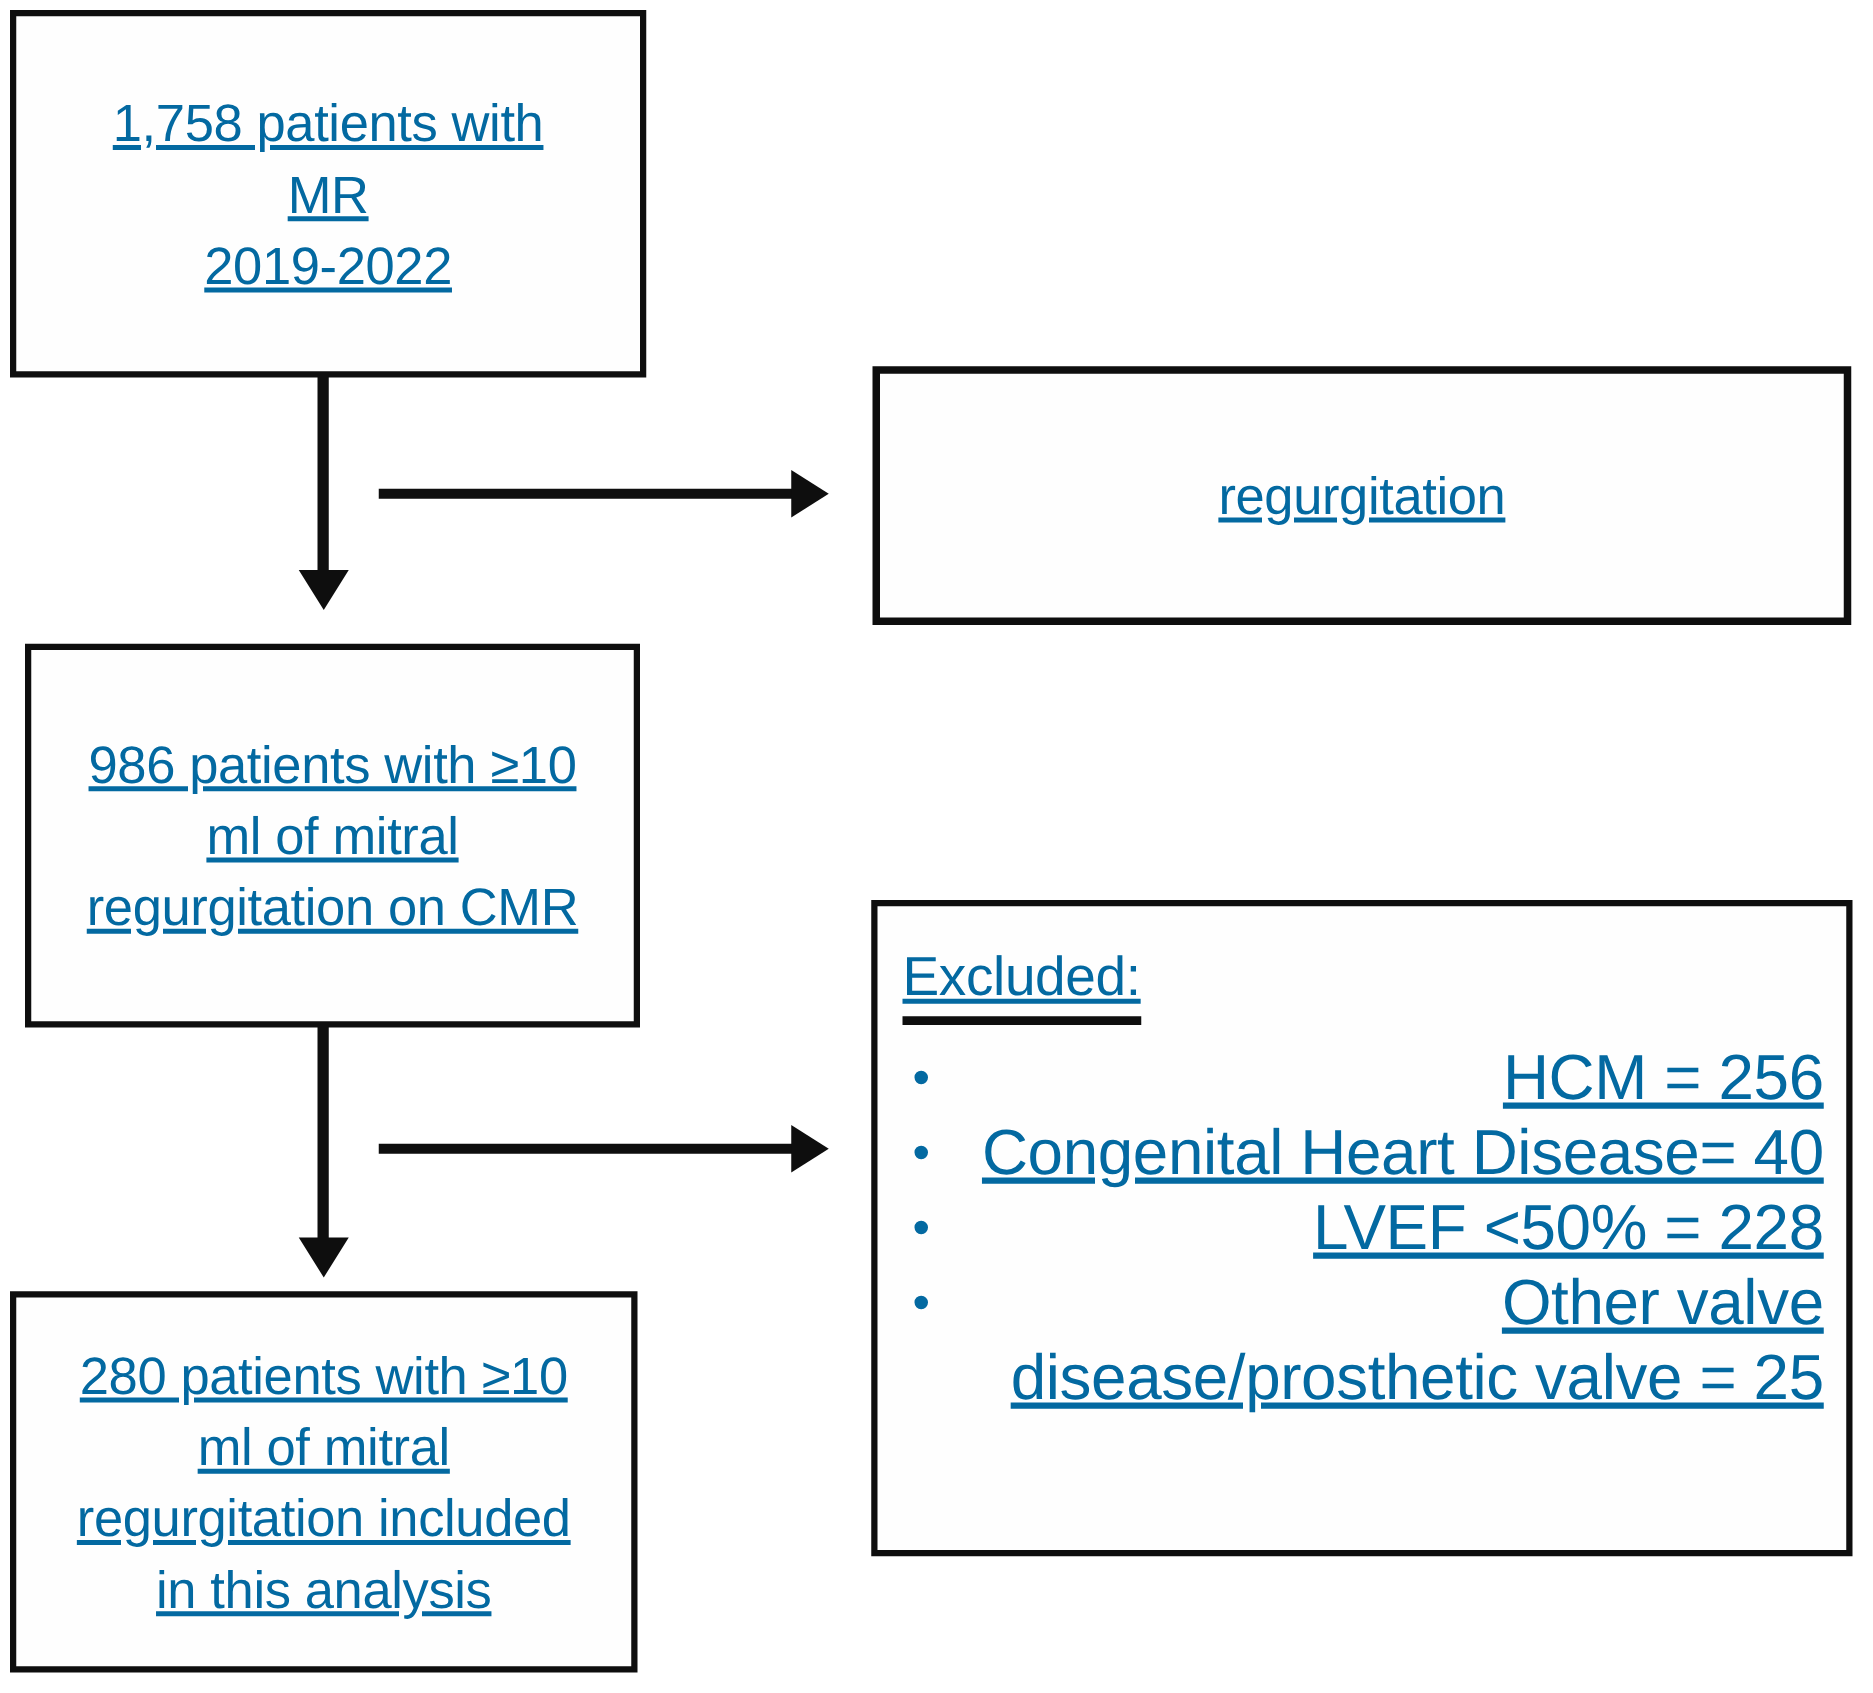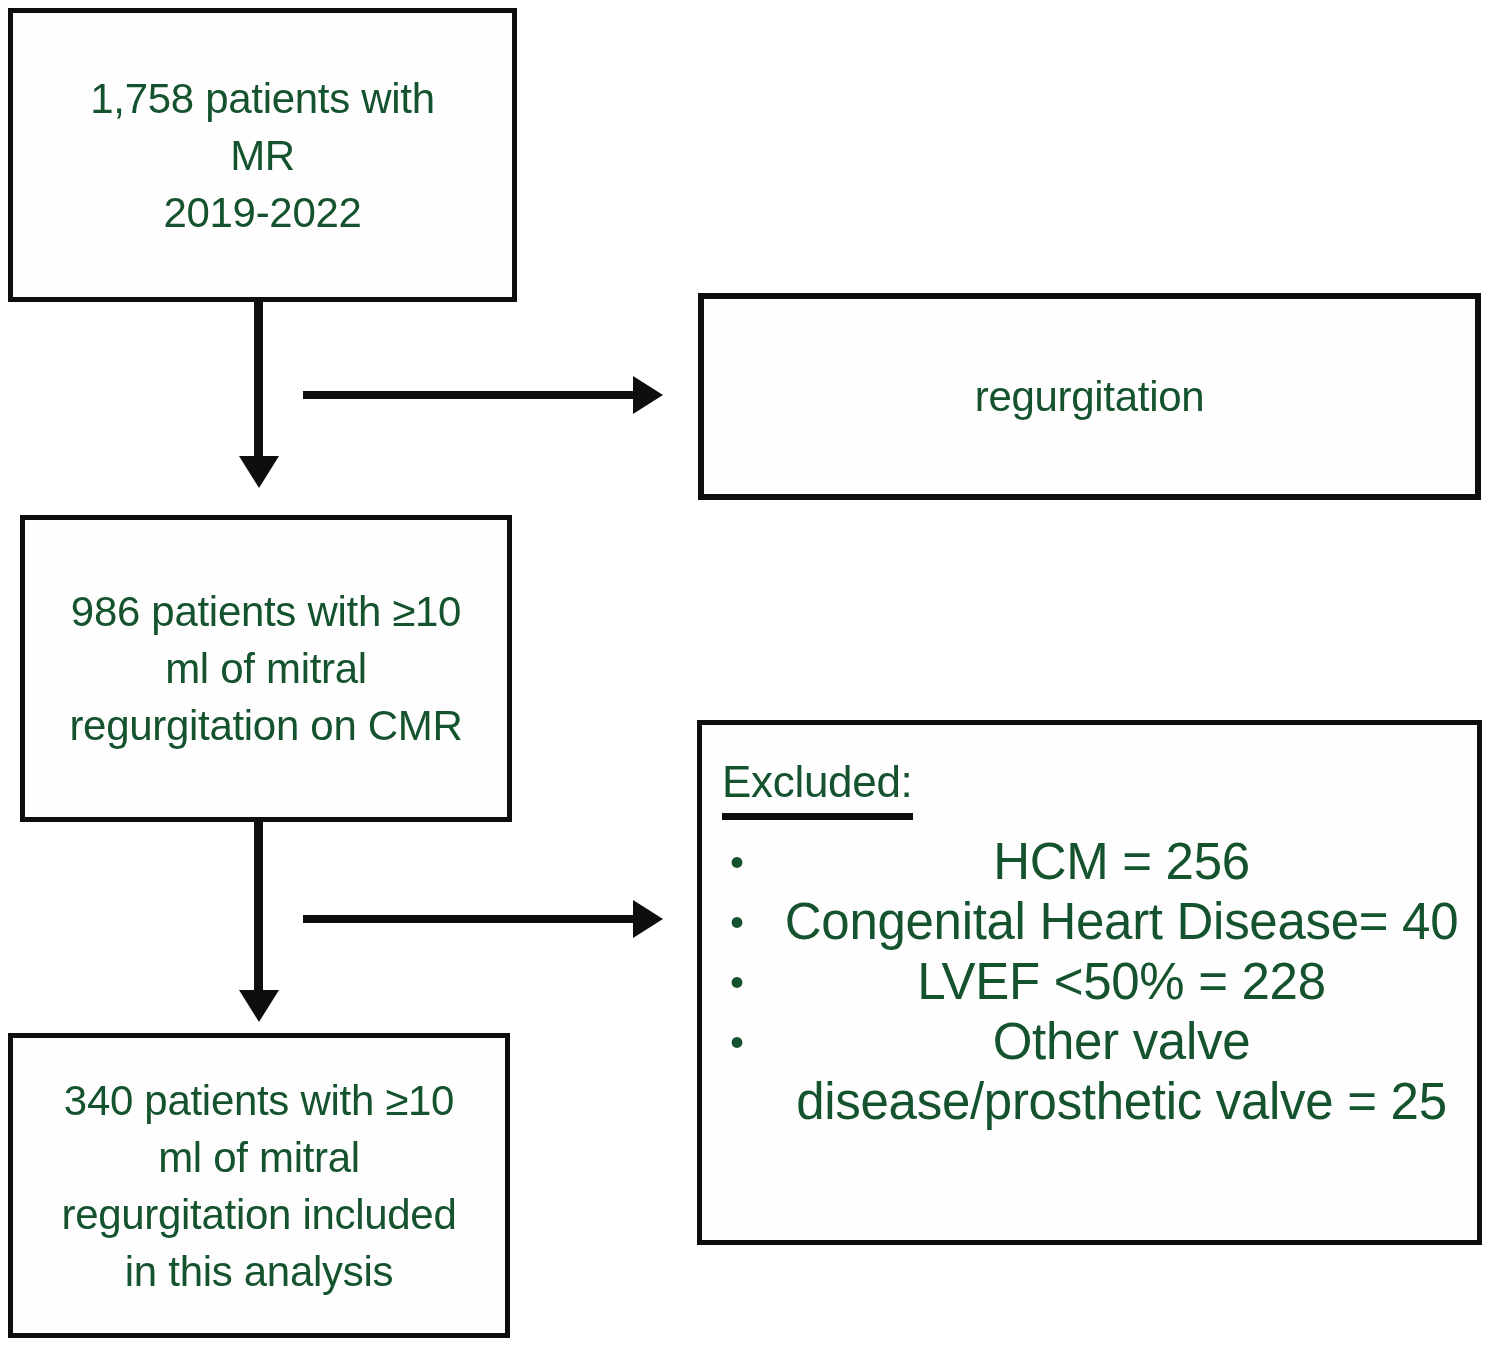--- a/index.html
+++ b/index.html
@@ -20,33 +20,34 @@
     border: 5px solid #0e0e0e;
     background: #fefefe;
     display: flex;
     flex-direction: column;
     justify-content: center;
     align-items: center;
     text-align: center;
     font-size: 42px;
     line-height: 57px;
     letter-spacing: -0.3px;
-    color: #14532d;
+    color: #0369a1;
+    text-decoration: underline;
   }
 
   #box-total    { left: 8px;   top: 8px;    width: 509px; height: 294px; }
   #box-ge10     { left: 8px;   top: 515px;  width: 492px; height: 307px; margin-left: 12px; }
   #box-included { left: 8px;   top: 1033px; width: 502px; height: 305px; }
   #box-without  { left: 698px; top: 293px;  width: 783px; height: 207px; border-width: 6px; }
 
   #box-excluded {
     left: 697px; top: 720px; width: 785px; height: 525px;
     justify-content: flex-start;
     align-items: flex-start;
-    text-align: center;
+    text-align: right;
     padding: 30px 18px 10px 20px;
   }
 
   .excl-heading {
     display: inline-block;
     font-size: 44px;
     line-height: 53px;
     padding-bottom: 5px;
     border-bottom: 7px solid #0e0e0e;
   }
@@ -133,21 +134,21 @@
     <span class="excl-heading">Excluded:</span>
     <ul class="excl-list">
       <li>HCM = 256</li>
       <li>Congenital Heart Disease= 40</li>
       <li>LVEF &lt;50% = 228</li>
       <li>Other valve disease/prosthetic valve = 25</li>
     </ul>
   </div>
 
   <div class="flowbox" id="box-included">
-    <div>340 patients with ≥10</div>
+    <div>280 patients with ≥10</div>
     <div>ml of mitral</div>
     <div>regurgitation included</div>
     <div>in this analysis</div>
   </div>
 
   <div class="vline" id="arrow1-line"></div>
   <div class="head-down" id="arrow1-head"></div>
 
   <div class="hline" id="arrow2-line"></div>
   <div class="head-right" id="arrow2-head"></div>

